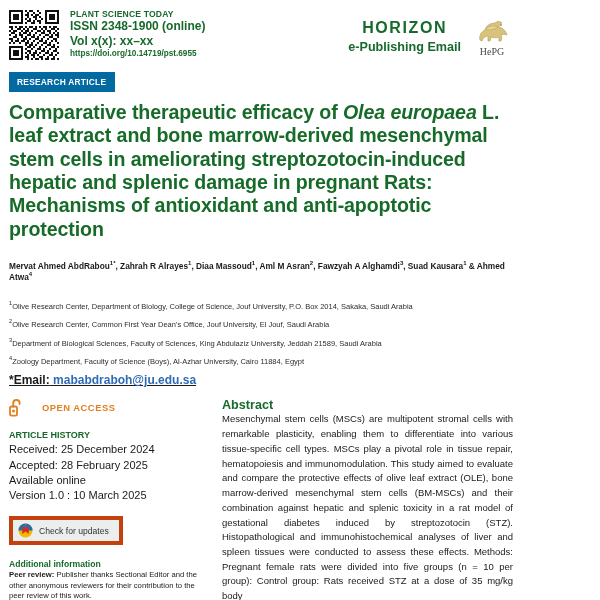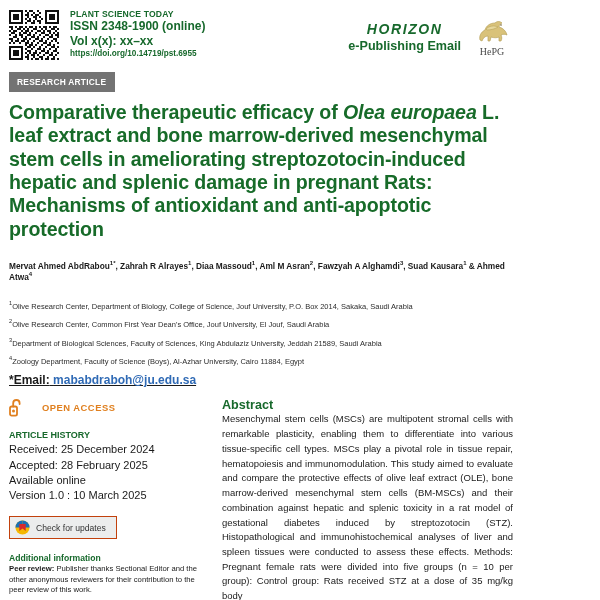--- a/index.html
+++ b/index.html
@@ -15,30 +15,30 @@
   .masthead { display: flex; align-items: flex-start; padding: 9px 10px 0 9px; }
   .qr { width: 50px; height: 50px; flex: 0 0 50px; margin-top: 1px; }
   .qr svg { display: block; width: 50px; height: 50px; }
   .journal-block { margin-left: 11px; line-height: 1.22; }
   .journal-title { font-size: 8.6px; font-weight: bold; color: #17692c; letter-spacing: .15px; }
   .journal-meta { font-size: 12px; font-weight: bold; color: #17692c; }
   .journal-doi { font-size: 8.2px; font-weight: bold; color: #17692c; }
 
   .publisher { margin-left: auto; display: flex; align-items: center; padding-top: 8px; }
   .publisher-text { text-align: center; color: #17692c; font-weight: bold; line-height: 1.3; }
-  .pub-l1 { font-size: 14px; letter-spacing: 1.6px; font-style: italic; }
+  .pub-l1 { font-size: 16px; letter-spacing: 1.6px; }
   .pub-l2 { font-size: 12.6px; }
   .hepg { margin-left: 9px; text-align: center; width: 44px; }
   .hepg svg { display: block; margin: 0 auto; }
   .hepg-word { font-family: "Liberation Serif", serif; font-size: 10px; color: #4a4a4a; margin-top: -1px; }
 
   
   .article-type {
     display: inline-block; margin: 12px 0 0 9px;
-    background: #737373; color: #ffffff;
+    background: #0369a1; color: #ffffff;
     font-size: 8.4px; font-weight: bold; letter-spacing: .25px;
     padding: 5px 9px 5px 8px;
   }
 
   
   .title {
     margin: 9px 14px 0 9px;
     color: #176b29;
     font-size: 19.6px; font-weight: bold; line-height: 1.19;
     letter-spacing: -0.1px;
@@ -68,21 +68,21 @@
 
   
   .open-access { display: flex; align-items: center; gap: 18px; margin-bottom: 13px; }
   .oa-label { color: #e08020; font-size: 9.4px; font-weight: bold; letter-spacing: .5px; }
 
   .section-head { color: #17692c; font-size: 9px; font-weight: bold; margin-bottom: 2px; }
   .history-lines { font-size: 11px; color: #1a1a1a; line-height: 1.38; font-weight: 400; }
 
   .crossmark {
     display: inline-flex; align-items: center; gap: 6px;
-    background: #eceded; border: 1px solid #c2410c;
+    background: #eceded; border: 4px solid #c2410c;
     padding: 3px 10px 3px 5px; margin-top: 13px;
   }
   .crossmark-label { font-size: 8.6px; color: #333333; }
 
   .addl { margin-top: 14px; }
   .addl-head { color: #17692c; font-size: 8.6px; font-weight: bold; margin-bottom: 1px; }
   .addl-body { font-size: 7.7px; color: #1a1a1a; line-height: 1.36; }
   .addl-body b { font-weight: bold; }
 
   

